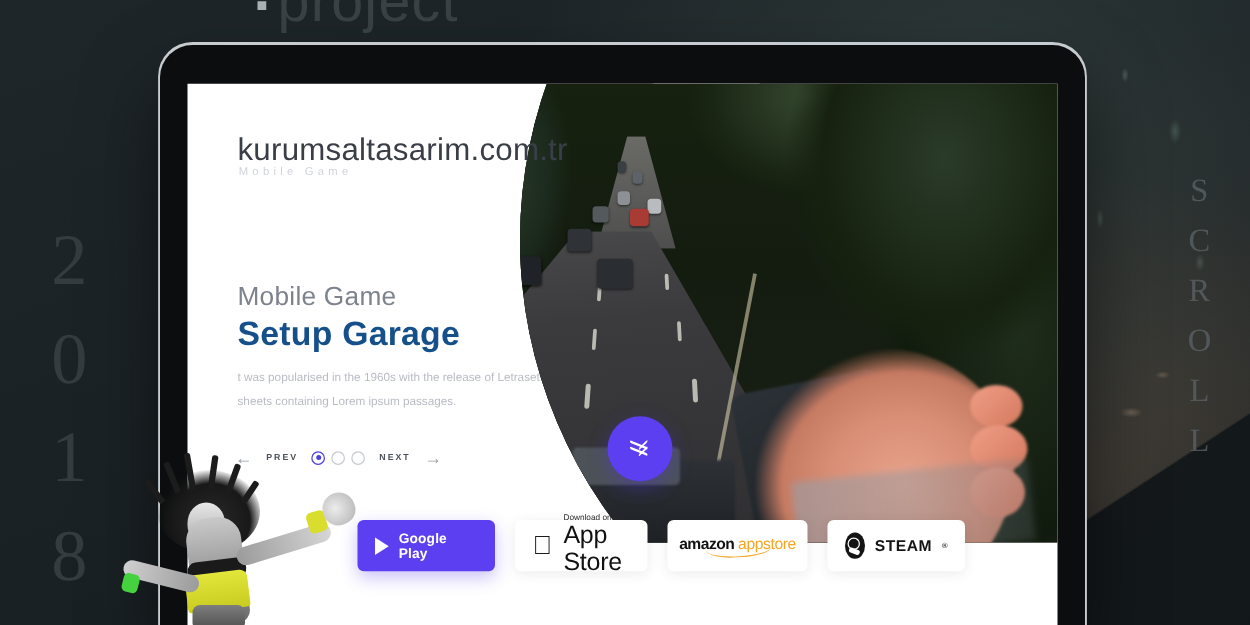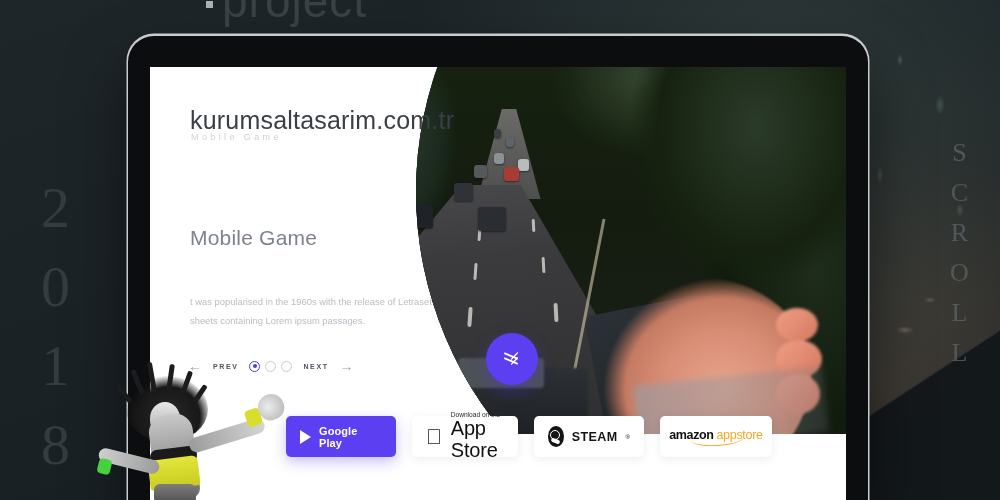--- a/index.html
+++ b/index.html
@@ -374,20 +374,21 @@
         <div class="finger" style="right:24px;bottom:56px;width:46px;height:38px;"></div>
         <div class="finger" style="right:26px;bottom:20px;width:44px;height:40px;"></div>
         <div class="phone-screen-glare"></div>
       </div>
     </div>
 
     <div class="brand">kurumsaltasarim.com.tr</div>
     <div class="brand-sub">Mobile Game</div>
 
     <div class="kicker">Mobile Game</div>
+    <div class="headline">Setup Garage</div>
     <div class="desc">
       <div>t was popularised in the 1960s with the release of Letraset</div>
       <div>sheets containing Lorem ipsum passages.</div>
     </div>
 
     <div class="pager">
       <span class="pg-arrow">←</span>
       <span class="pg-label">PREV</span>
       <span class="dots">
         <span class="dot active"></span>
@@ -415,32 +416,32 @@
       </div>
 
       <div class="store-btn store-as">
         <span class="apple"></span>
         <span class="as-text">
           <span class="as-small">Download on the</span>
           <span class="as-big">App Store</span>
         </span>
       </div>
 
-      <div class="store-btn store-st">
-        <span class="steam-logo"></span>
-        <span class="steam-text">STEAM</span>
-        <span class="steam-tm">®</span>
-      </div>
-
       <div class="store-btn store-az">
         <span class="az-row">
           <span class="az-1">amazon</span>
           <span class="az-2">appstore</span>
         </span>
         <span class="az-smile"></span>
+      </div>
+
+      <div class="store-btn store-st">
+        <span class="steam-logo"></span>
+        <span class="steam-text">STEAM</span>
+        <span class="steam-tm">®</span>
       </div>
 
     </div>
 
   </div>
 </div>
 
 <div class="dancer">
   <div class="d-hair"></div>
   <div class="hair-spike" style="left:48px;top:6px;width:5px;height:26px;transform:rotate(-22deg);"></div>

